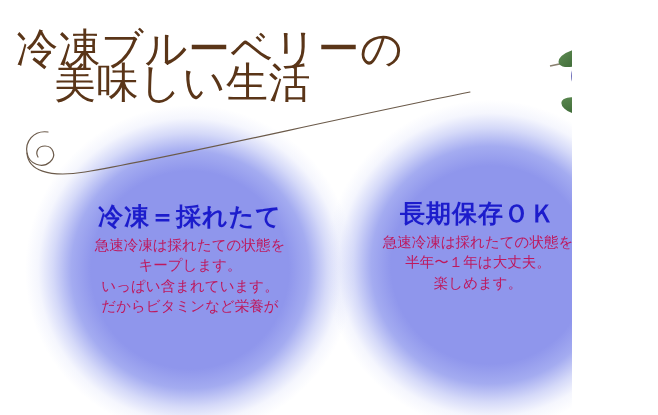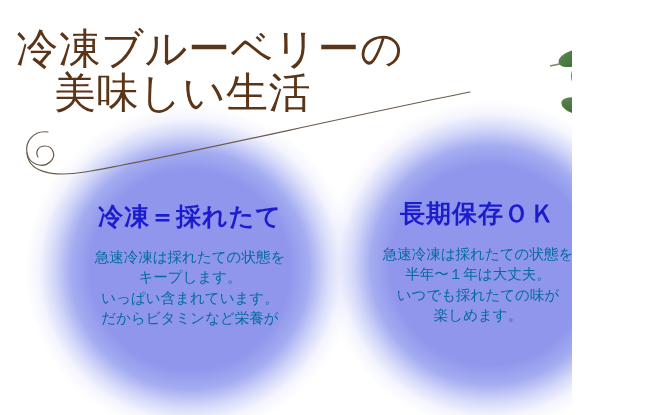--- a/index.html
+++ b/index.html
@@ -27,21 +27,21 @@
   .title-line {
     color:#5a3518;
     font-family:"DejaVu Sans", sans-serif;
     font-weight:400;
     font-size:42px;
     line-height:1.0;
     letter-spacing:0.5px;
     white-space:nowrap;
   }
   #title-line-1 { position:absolute; left:16px; top:28px; }
-  #title-line-2 { position:absolute; left:54px; top:72px; }
+  #title-line-2 { position:absolute; left:54px; top:62px; }
 
   
   #swirl-decoration {
     position:absolute;
     left:0; top:90px;
     width:658px; height:110px;
     z-index:5;
   }
 
   
@@ -79,25 +79,25 @@
   #feature-content-left  { left:40px;  top:203px; }
   #feature-content-right { left:328px; top:200px; }
 
   .feature-heading {
     color:#1c1ccc;
     font-family:"DejaVu Sans", sans-serif;
     font-weight:bold;
     font-size:25px;
     line-height:1.1;
     letter-spacing:1px;
-    margin-bottom:16px;
+    margin-bottom:4px;
     white-space:nowrap;
   }
   .feature-body {
-    color:#0369a1;
+    color:#be185d;
     font-family:"DejaVu Sans", sans-serif;
     font-weight:400;
     font-size:14.5px;
     line-height:1.42;
   }
   .feature-body-line { white-space:nowrap; }
 </style>
 </head>
 <body>
 
@@ -181,18 +181,17 @@
       <div class="feature-body-line">いっぱい含まれています。</div>
       <div class="feature-body-line">だからビタミンなど栄養が</div>
     </div>
   </div>
 
   <div class="feature-content" id="feature-content-right">
     <div class="feature-heading">長期保存ＯＫ</div>
     <div class="feature-body">
       <div class="feature-body-line">急速冷凍は採れたての状態を</div>
       <div class="feature-body-line">半年〜１年は大丈夫。</div>
-      <div class="feature-body-line">いつでも採れたての味が</div>
       <div class="feature-body-line">楽しめます。</div>
     </div>
   </div>
 
 </div>
 
 </body></html>

